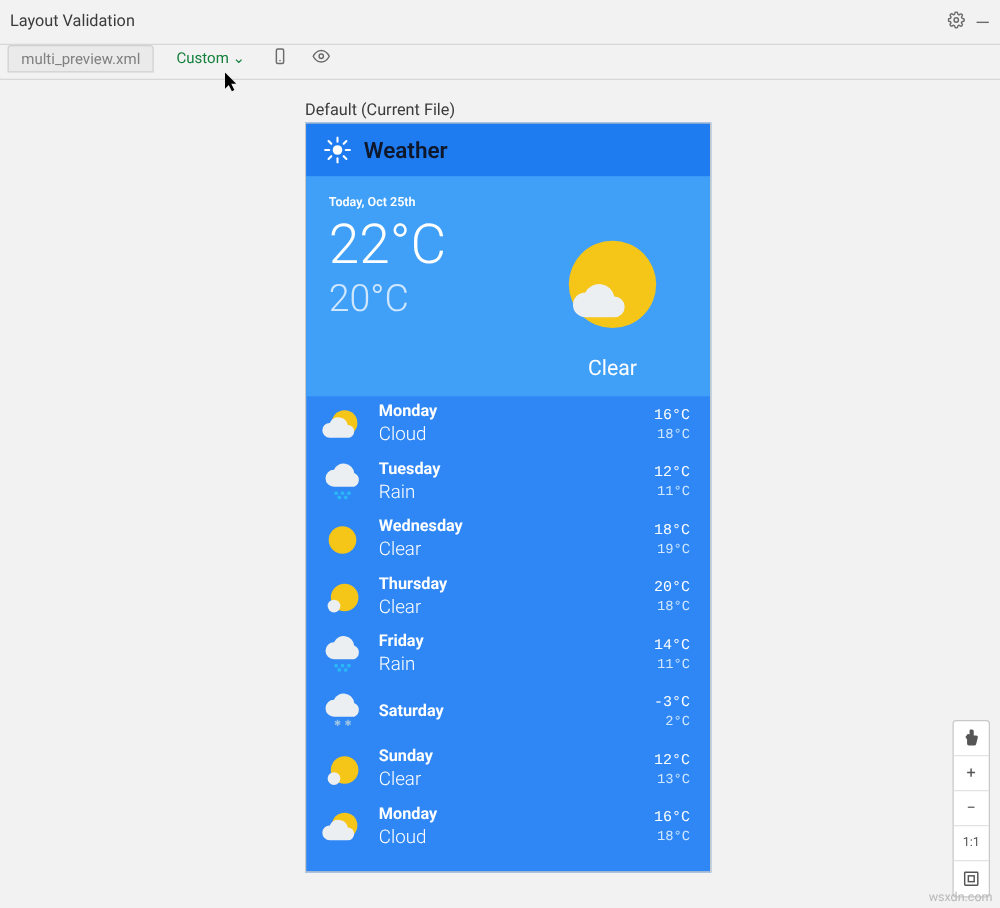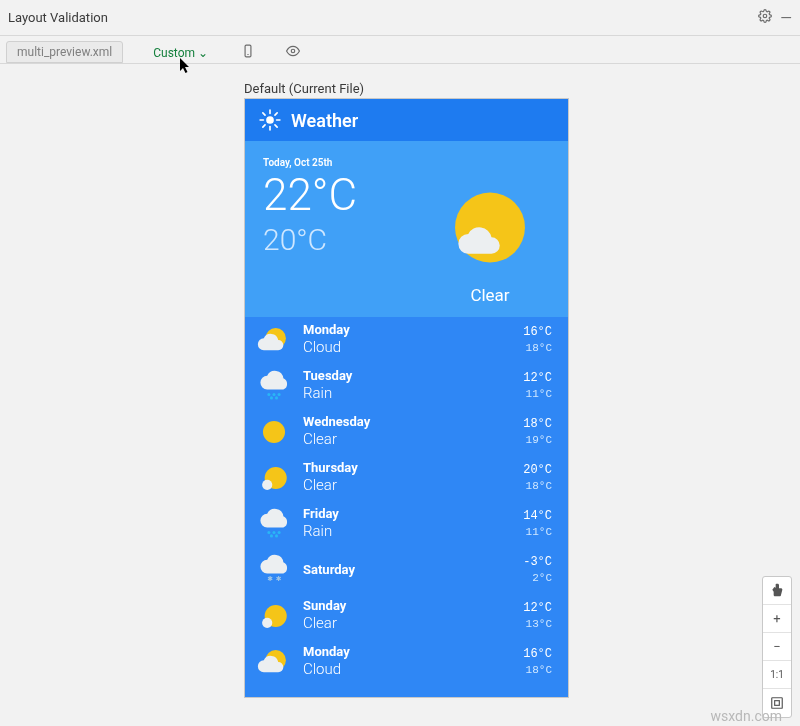--- a/index.html
+++ b/index.html
@@ -9,39 +9,39 @@
   
   .titlebar {
     height: 36px; background: #f2f2f2; border-bottom: 1px solid #d8d8d8;
     display: flex; align-items: center; padding: 0 8px; font-size: 13px; color: #3b3b3b;
   }
   .titlebar .title { flex: 1; }
   .titlebar .ic { margin-left: 8px; color: #6b6b6b; cursor: pointer; font-size: 15px; }
 
   .toolbar {
     height: 28px; background: #f2f2f2; border-bottom: 1px solid #d8d8d8;
-    display: flex; align-items: flex-end; padding: 0 6px; gap: 24px; font-size: 12px; color: #717171;
+    display: flex; align-items: flex-start; padding: 0 6px; gap: 12px; font-size: 12px; color: #717171;
   }
   .file-tab { background: #eaeaea; border: 1px solid #d0d0d0; border-radius: 3px 3px 0 0;
     padding: 3px 10px; color: #808080; }
   .drop { color: #15803d; padding: 3px 6px; cursor: pointer; display:flex; align-items:center; gap:3px;}
   .toolbar .ticon { color:#6b6b6b; cursor:pointer; font-size:14px; padding:2px 3px;}
   .cursor { position:absolute; left:180px; top:58px; font-size:15px; pointer-events:none; }
 
   
   .canvas { position:absolute; left:0; right:0; top:54px; bottom:0; }
   .preview-label { position:absolute; left:244px; top:27px; font-size:13px; color:#3b3b3b; }
 
   .phone {
     position:absolute; left:244px; top:44px; width:325px; height:600px;
     border:1px solid #c8c8c8; background:#2f87f5;
     display:flex; flex-direction:column;
   }
 
-  .appbar { height:42px; display:flex; align-items:center; gap:10px; padding:0 14px; color:#ffffff;
+  .appbar { height:42px; display:flex; align-items:center; gap:10px; padding:0 14px; color:#0f172a;
     background:#1e7bf0; }
   .appbar .sun { width:22px; height:22px; position:relative; }
   .appbar svg { display:block; }
   .appbar .t { font-size:18px; font-weight:600; }
 
   .hero {
     background:#40a0f7; padding:16px 18px 12px 18px; color:#fff;
     display:flex; position:relative; height:176px;
   }
   .hero-left { flex:1; display:flex; flex-direction:column; gap:4px;}
@@ -66,21 +66,21 @@
   .floatctl {
     position:absolute; right:8px; bottom:8px; display:flex; flex-direction:column;
     background:#fff; border:1px solid #c8c8c8; border-radius:3px;
   }
   .floatctl .btn {
     width:28px; height:28px; display:flex; align-items:center; justify-content:center;
     font-size:13px; color:#555; cursor:pointer; border-bottom:1px solid #e2e2e2;
   }
   .floatctl .btn:last-child { border-bottom:none; }
 
-  .watermark { position:absolute; right:18px; bottom:2px; font-size:14px; color:#b8b8b8; pointer-events:none;}
+  .watermark { position:absolute; right:6px; bottom:2px; font-size:10px; color:#b8b8b8; pointer-events:none;}
 </style>
 </head>
 <body>
 
 <div class="titlebar">
   <span class="title">Layout Validation</span>
   <span class="ic">
     <svg width="14" height="14" viewBox="0 0 24 24" fill="none" stroke="#6b6b6b" stroke-width="2">
         <circle cx="12" cy="12" r="3"></circle>
         <path d="M19.4 15a1.7 1.7 0 0 0 .34 1.87l.06.06a2 2 0 1 1-2.83 2.83l-.06-.06a1.7 1.7 0 0 0-1.87-.34 1.7 1.7 0 0 0-1 1.56V21a2 2 0 1 1-4 0v-.09a1.7 1.7 0 0 0-1.11-1.56 1.7 1.7 0 0 0-1.87.34l-.06.06a2 2 0 1 1-2.83-2.83l.06-.06a1.7 1.7 0 0 0 .34-1.87 1.7 1.7 0 0 0-1.56-1H3a2 2 0 1 1 0-4h.09a1.7 1.7 0 0 0 1.56-1.11 1.7 1.7 0 0 0-.34-1.87l-.06-.06a2 2 0 1 1 2.83-2.83l.06.06a1.7 1.7 0 0 0 1.87.34H9a1.7 1.7 0 0 0 1-1.56V3a2 2 0 1 1 4 0v.09a1.7 1.7 0 0 0 1 1.56 1.7 1.7 0 0 0 1.87-.34l.06-.06a2 2 0 1 1 2.83 2.83l-.06.06a1.7 1.7 0 0 0-.34 1.87V9a1.7 1.7 0 0 0 1.56 1H21a2 2 0 1 1 0 4h-.09a1.7 1.7 0 0 0-1.56 1z"></path>

